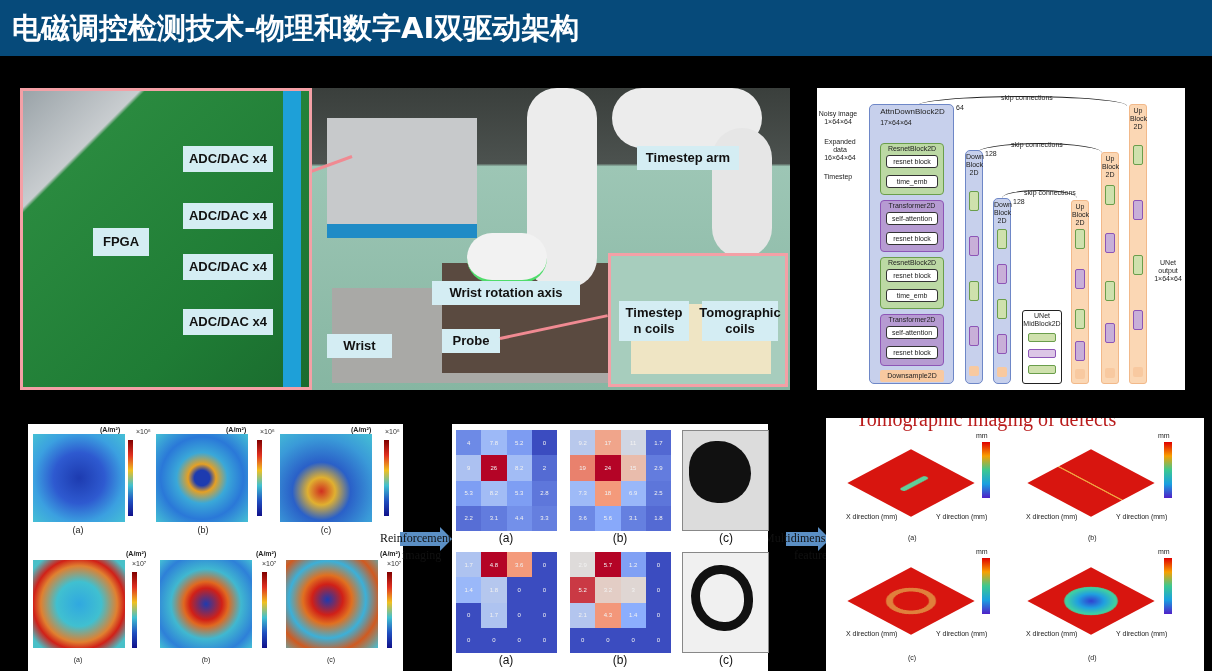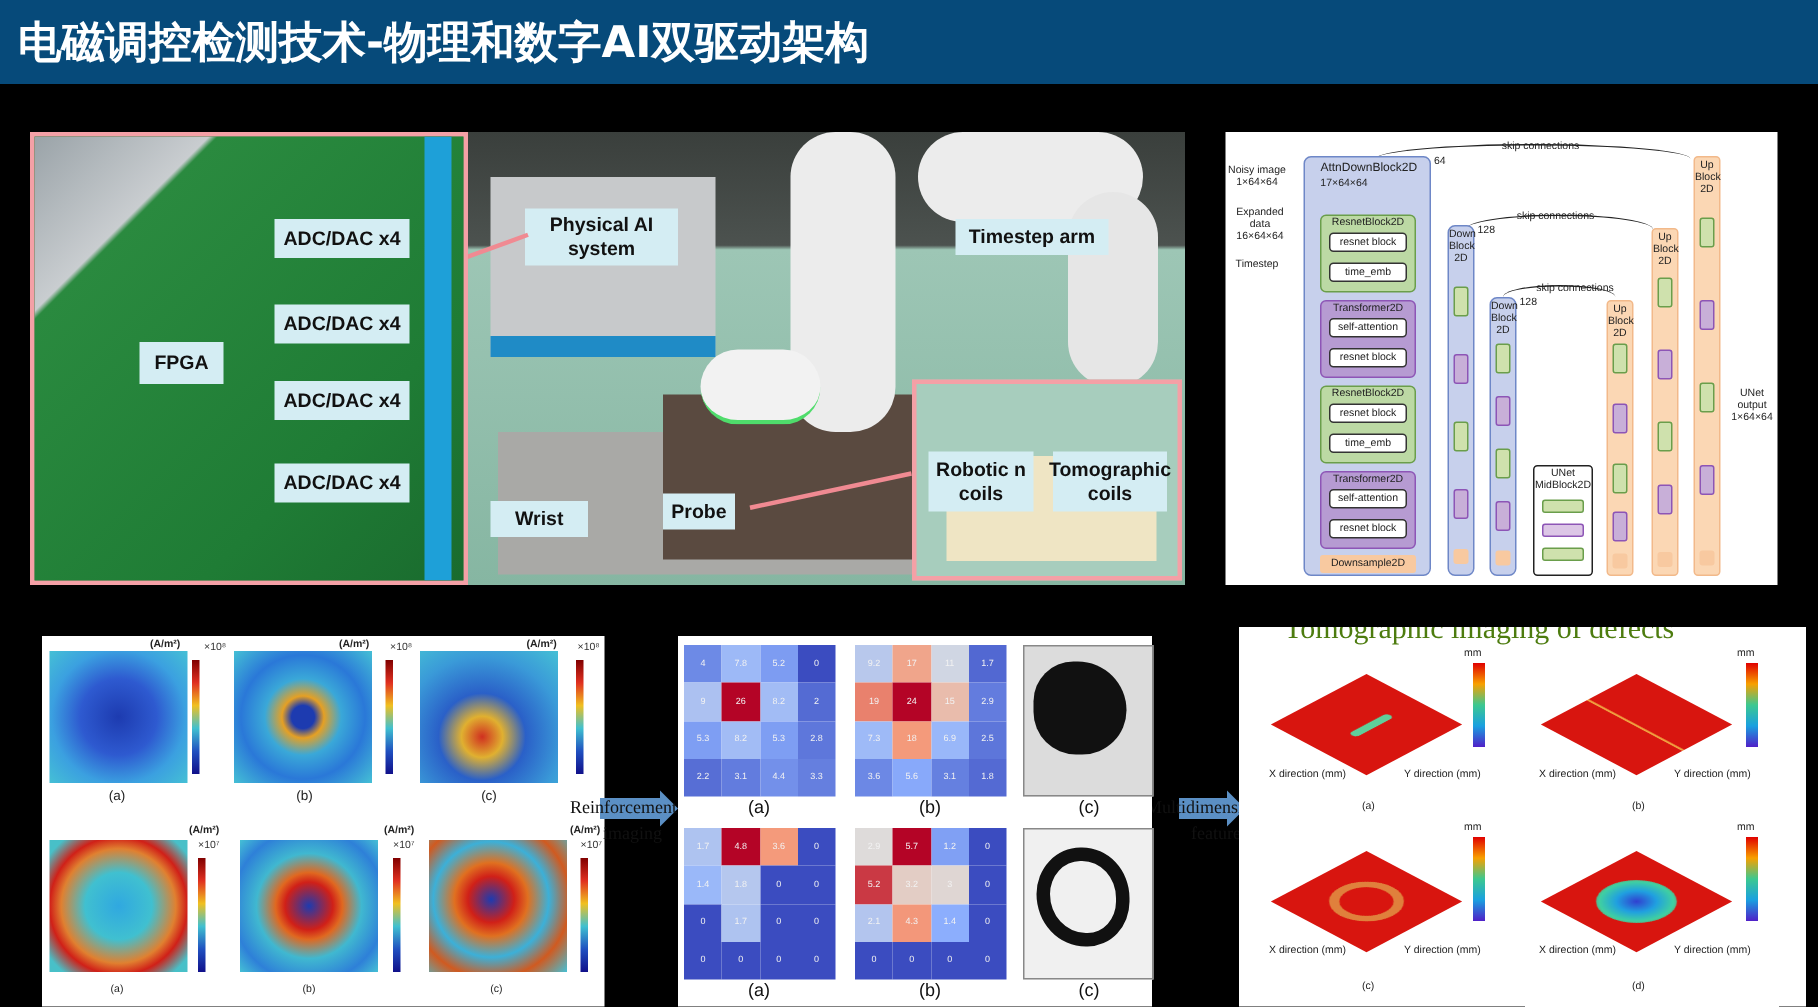--- a/index.html
+++ b/index.html
@@ -51,21 +51,21 @@
 
 .hm-panel{left:452px;top:424px;width:316px;height:247px;background:#fff}
 .hm{position:absolute;width:101px;height:101px;display:grid;grid-template-columns:repeat(4,1fr);grid-template-rows:repeat(4,1fr)}
 .hm div{font-size:6px;color:#f2f2f2;display:flex;align-items:center;justify-content:center}
 .gray{position:absolute;width:87px;height:101px;background:#dcdcdc;border:1px solid #888}
 .blob{position:absolute;background:#111;border-radius:45% 55% 50% 48%}
 .ring{position:absolute;border:9px solid #111;border-radius:48% 52% 46% 54%}
 .hcap{position:absolute;font-size:12px;color:#111;text-align:center;width:40px}
 
 .tomo{left:826px;top:418px;width:378px;height:253px;background:#fff;overflow:hidden}
-.tomo-title{position:absolute;left:30px;top:-10px;font-family:"Liberation Serif",serif;font-size:20px;color:#4d7c0f}
+.tomo-title{position:absolute;left:30px;top:-10px;font-family:"Liberation Serif",serif;font-size:20px;color:#b91c1c}
 .plane{position:absolute;width:90px;height:90px;background:#d8150f;transform:rotateX(58deg) rotateZ(45deg);transform-origin:center}
 .tcb{position:absolute;width:8px;height:56px;background:linear-gradient(180deg,#e00000,#f8a000,#3cc890,#1aa0e0,#5020c8)}
 .tlab{position:absolute;font-size:7px;color:#222}
 .tcap{position:absolute;font-size:7px;color:#222}
 .arrow{position:absolute;height:14px;background:#5b8fc4}
 .arrow:after{content:"";position:absolute;right:-12px;top:-5px;border-left:12px solid #5b8fc4;border-top:12px solid transparent;border-bottom:12px solid transparent}
 .arrowtxt{position:absolute;font-family:"Liberation Serif",serif;font-size:12px;color:#111;line-height:1.4}
 </style>
 </head>
 <body>
@@ -87,25 +87,25 @@
   <div class="plate"></div>
   <div class="plate2"></div>
   <div class="aibox"></div>
   <div class="arm1"></div>
   <div class="arm2"></div>
   <div class="arm3"></div>
   <div class="wrist"></div>
   <div class="inset">
       <div class="body"></div>
     </div>
-  <div class="label" style="left:38px;top:51px;width:102px;height:38px">Physical AI system</div>
   <div class="label" style="left:325px;top:58px;width:102px;height:24px">Timestep arm</div>
-  <div class="label" style="left:130px;top:241px;width:48px;height:24px">Probe</div>
+  <div class="label" style="left:120px;top:193px;width:148px;height:24px">Wrist rotation axis</div>
+  <div class="label" style="left:130px;top:241px;width:58px;height:24px">Probe</div>
   <div class="label" style="left:15px;top:246px;width:65px;height:24px">Wrist</div>
-  <div class="label" style="left:307px;top:213px;width:70px;height:40px">Robotic n coils</div>
+  <div class="label" style="left:307px;top:213px;width:70px;height:40px">Timestep n coils</div>
   <div class="label" style="left:390px;top:213px;width:76px;height:40px">Tomographic coils</div>
   <div class="pinkline" style="left:40px;top:67px;width:44px;transform:rotate(160deg)"></div>
   <div class="pinkline" style="left:188px;top:249px;width:110px;transform:rotate(-12deg)"></div>
 </div>
 
 <div class="abs unet">
   <div class="skip" style="left:100px;top:8px;width:210px;height:20px"></div>
   <div class="tiny" style="left:170px;top:6px;width:80px">skip connections</div>
   <div class="skip" style="left:160px;top:55px;width:125px;height:20px"></div>
   <div class="tiny" style="left:180px;top:53px;width:80px">skip connections</div>

